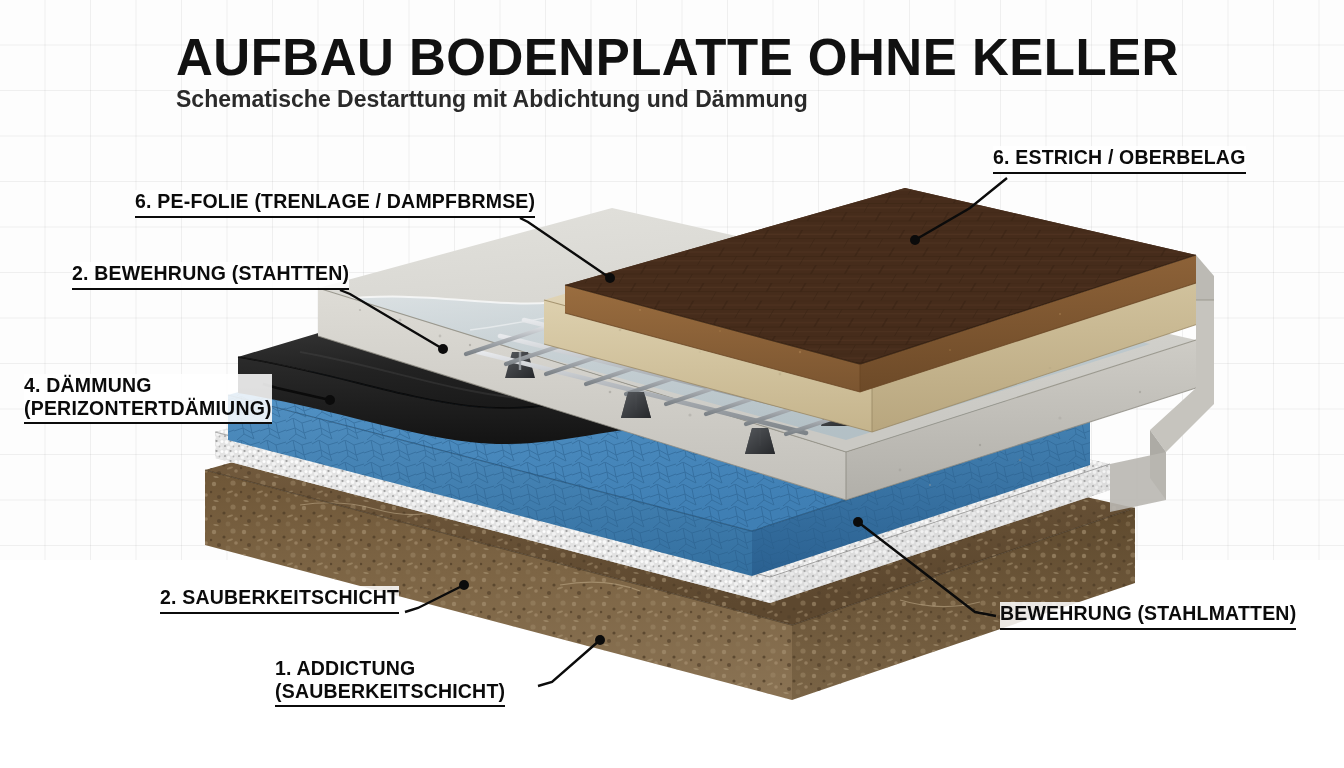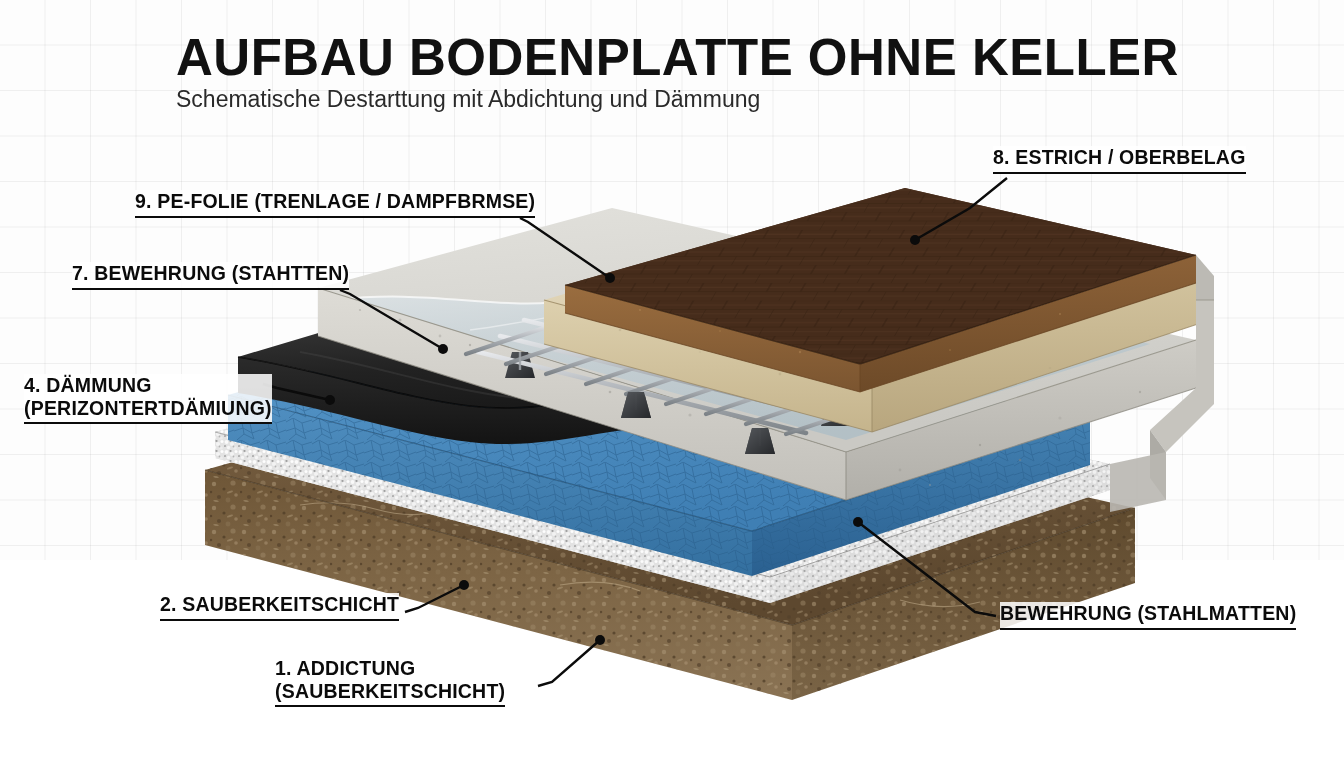--- a/index.html
+++ b/index.html
@@ -25,42 +25,42 @@
 
   
   .title{
     position:absolute;left:176px;top:28px;
     font-weight:700;font-size:51px;letter-spacing:.5px;
     color:#111;white-space:nowrap;
     font-family:"Liberation Sans","DejaVu Sans",sans-serif;
   }
   .subtitle{
     position:absolute;left:176px;top:86px;
-    font-size:23px;color:#2a2a2a;white-space:nowrap;font-weight:400;
+    font-size:23px;color:#2a2a2a;white-space:nowrap;font-weight:700;
   }
 
   
   .label{
     position:absolute;
     font-weight:700;
     font-size:19.5px;
     letter-spacing:.2px;
     color:#0b0b0b;
     white-space:nowrap;
     line-height:1.16;
     padding-bottom:3px;
     border-bottom:2.6px solid #0b0b0b;
     background:rgba(255,255,255,.86);
   }
 
   .l-estrich   {left:993px; top:146px;}
   .l-pefolie   {left:135px; top:190px;}
   .l-bewehrung {left:72px;  top:262px;}
   .l-daemmung  {left:24px;  top:350px;margin-top:24px;}
-  .l-sauber    {left:160px; top:586px;margin-top:7px;}
+  .l-sauber    {left:160px; top:586px;}
   .l-abdicht   {left:275px; top:657px;}
   .l-stahl     {left:1000px;top:602px;text-align:right;}
 </style>
 </head>
 <body>
 
 <div id="stage">
 
   <svg id="art" viewBox="0 0 1344 768" xmlns="http://www.w3.org/2000/svg">
     <defs>
@@ -465,25 +465,25 @@
       <circle cx="330" cy="400" r="5"></circle>
       <circle cx="464" cy="585" r="5"></circle>
       <circle cx="600" cy="640" r="5"></circle>
       <circle cx="858" cy="522" r="5"></circle>
     </g>
   </svg>
 
   <div class="title">AUFBAU BODENPLATTE OHNE KELLER</div>
   <div class="subtitle">Schematische Destarttung mit Abdichtung und Dämmung</div>
 
-  <div class="label l-estrich">8. ESTRICH / OBERBELAG</div>
-
-  <div class="label l-pefolie">9. PE-FOLIE (TRENLAGE / DAMPFBRMSE)</div>
-
-  <div class="label l-bewehrung">7. BEWEHRUNG (STAHTTEN)</div>
+  <div class="label l-estrich">6. ESTRICH / OBERBELAG</div>
+
+  <div class="label l-pefolie">6. PE-FOLIE (TRENLAGE / DAMPFBRMSE)</div>
+
+  <div class="label l-bewehrung">2. BEWEHRUNG (STAHTTEN)</div>
 
   <div class="label l-daemmung">
     <div>4. DÄMMUNG</div>
     <div>(PERIZONTERTDÄMIUNG)</div>
   </div>
 
   <div class="label l-sauber">2. SAUBERKEITSCHICHT</div>
 
   <div class="label l-abdicht">
     <div>1. ADDICTUNG</div>

